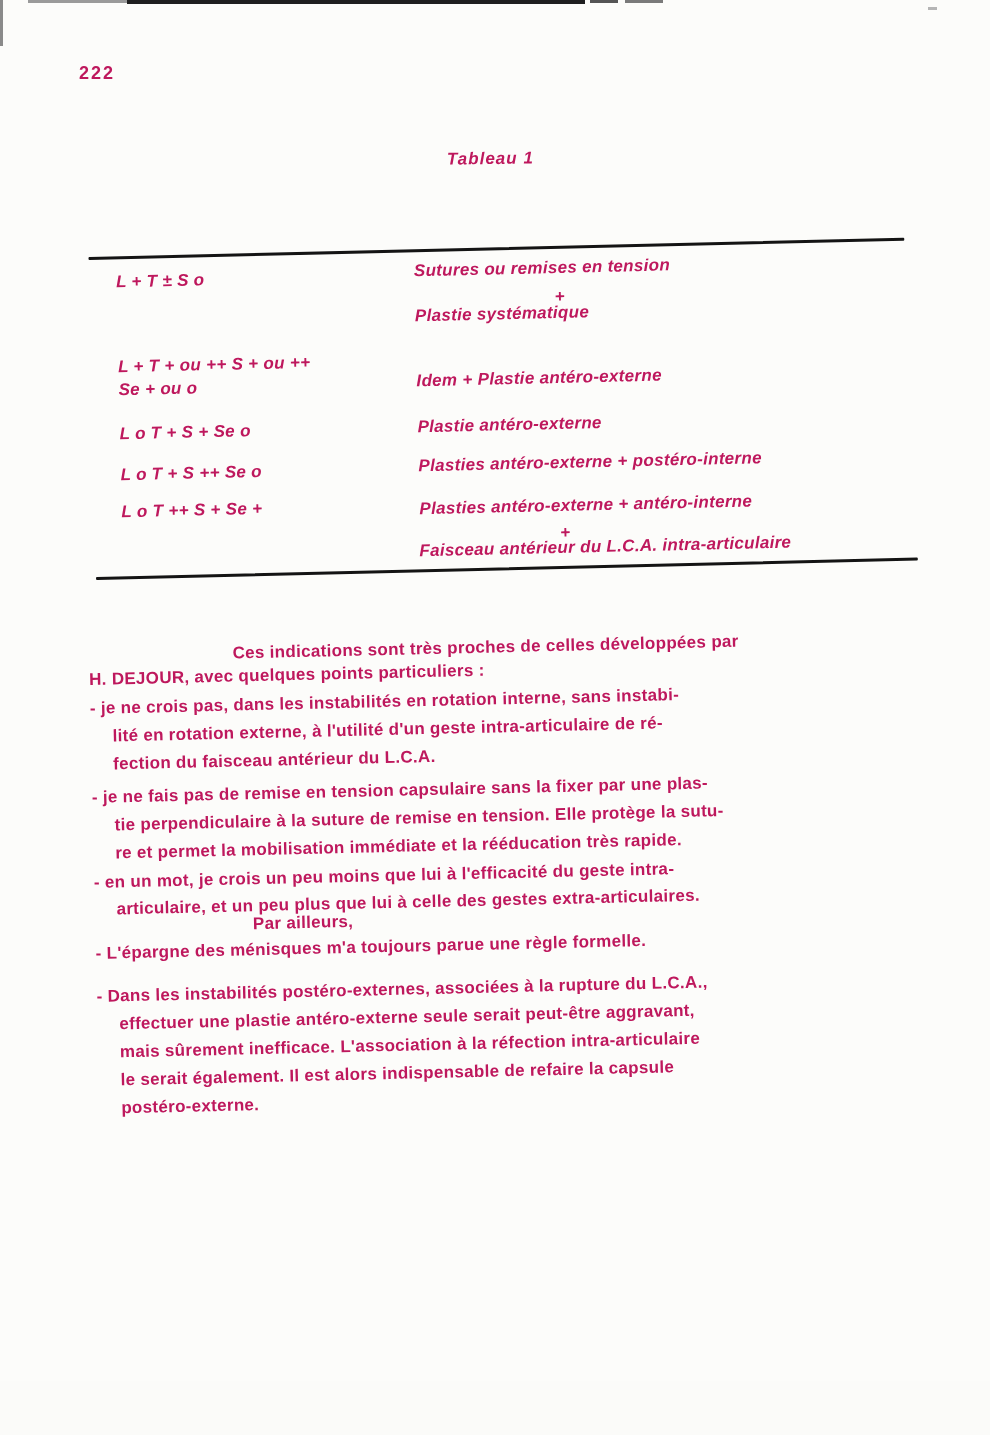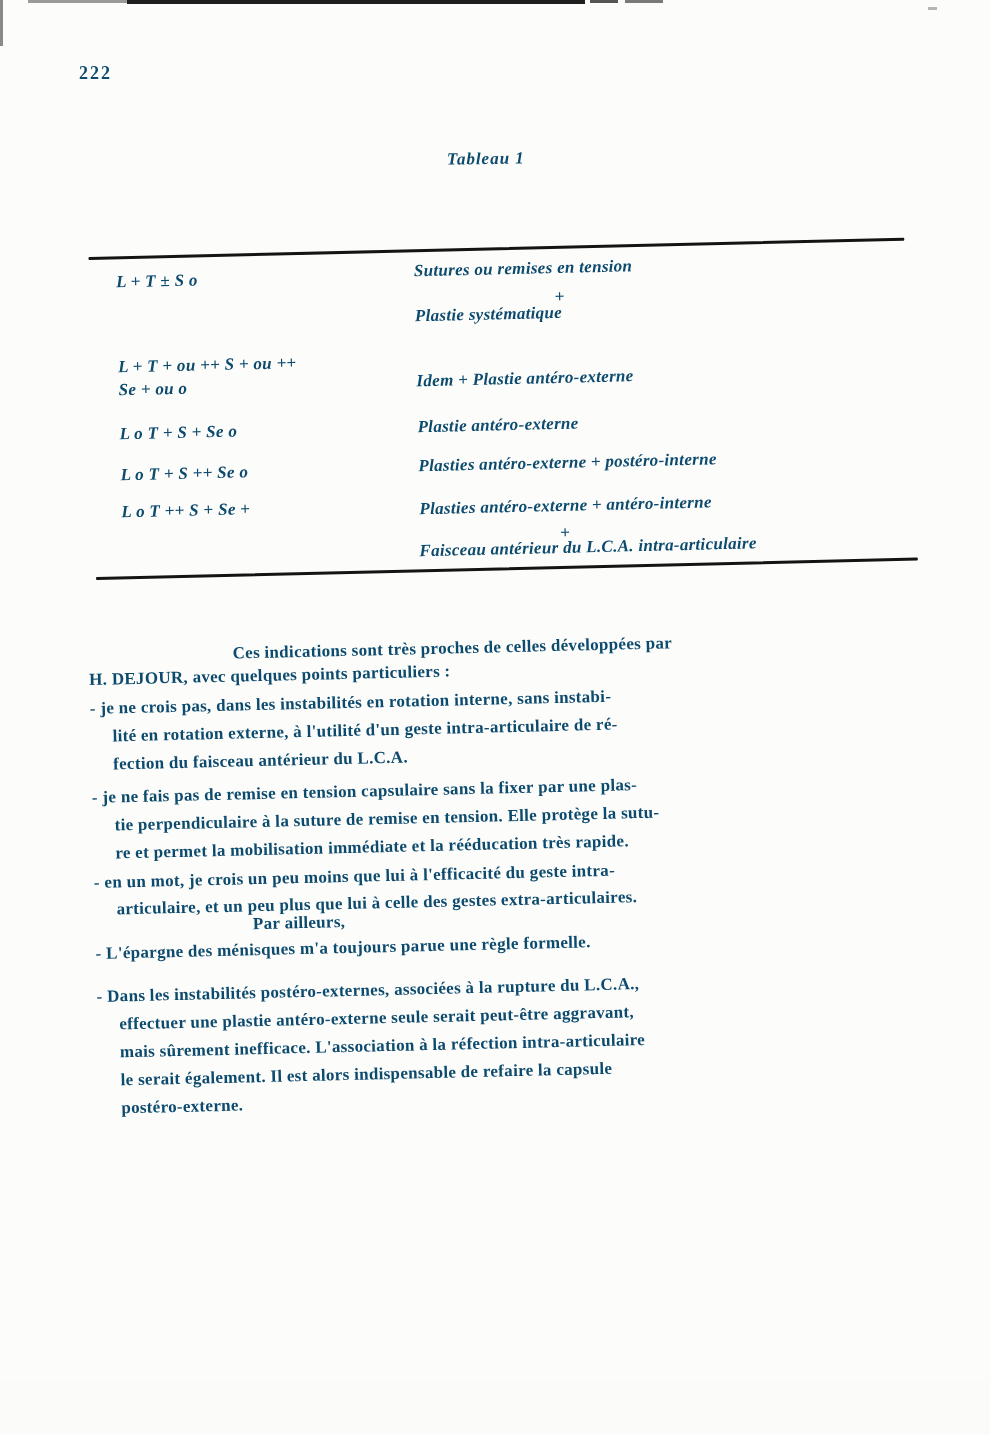--- a/index.html
+++ b/index.html
@@ -1,20 +1,20 @@
 <!DOCTYPE html>
 <html><head>
 <meta charset="utf-8">
 <style>
   html,body{margin:0;padding:0;background:#fbfbf9;}
   .page{
     position:relative;width:990px;height:1381px;overflow:hidden;
     background:#fcfcfa;
-    font-family:Liberation Serif, serif;
-    color:#0c4a6e;
+    font-family:Liberation Sans, sans-serif;
+    color:#be185d;
   }
   .tline{
     position:absolute;white-space:pre;line-height:1;
     font-size:17px;font-weight:bold;letter-spacing:0.3px;
   }
   .pageno{font-size:18px;letter-spacing:2px;}
   .title{font-style:italic;letter-spacing:1px;transform:rotate(-0.8deg);}
   .tbl{position:absolute;left:88px;top:237px;width:840px;height:370px;
        transform:rotate(-1.35deg);transform-origin:0 0;}
   .tbl .tline{font-style:italic;}

